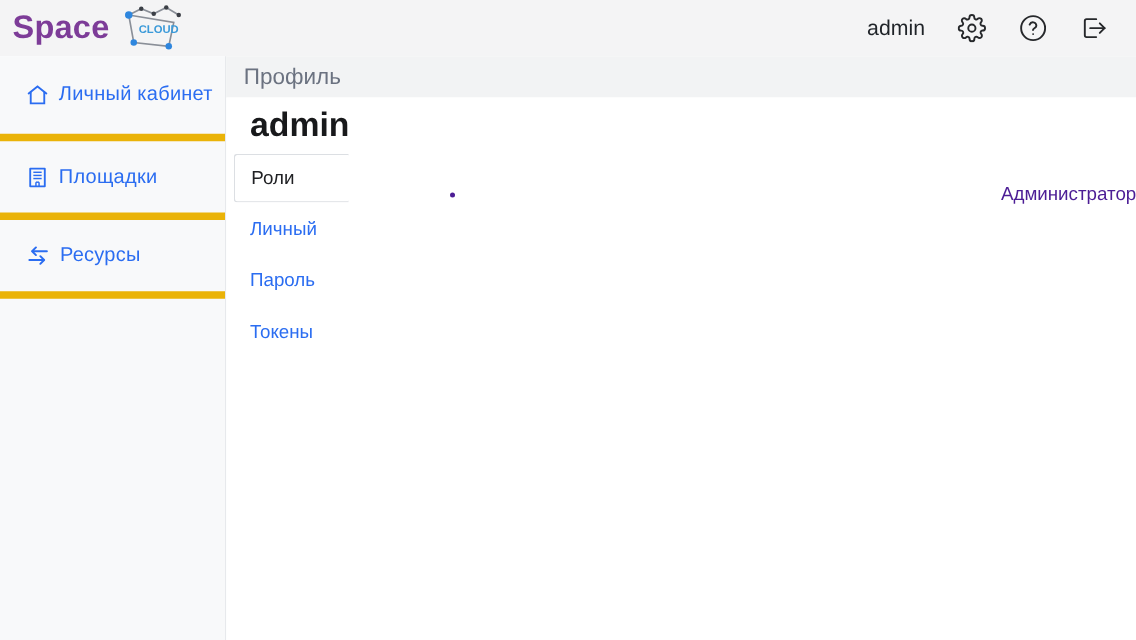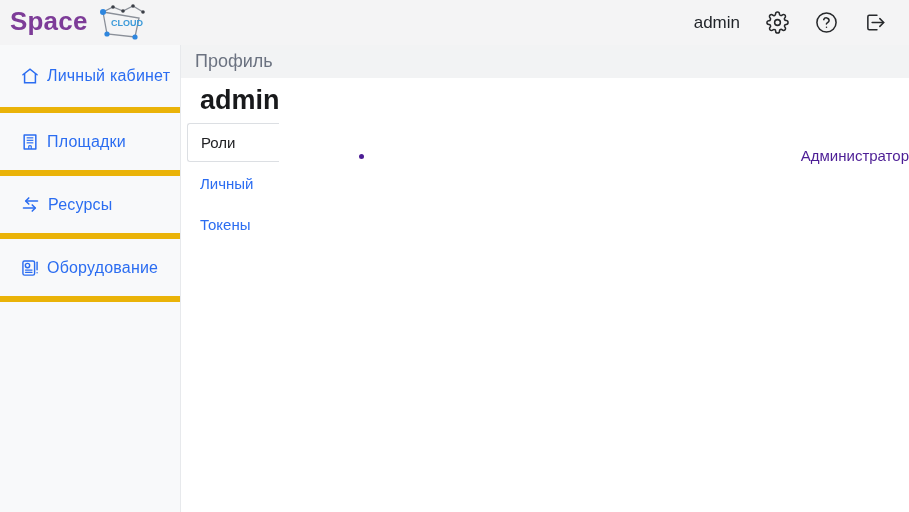--- a/index.html
+++ b/index.html
@@ -194,47 +194,35 @@
       <svg width="21" height="21" viewBox="0 0 24 24" fill="none" stroke="#2b6df1" stroke-width="1.8" stroke-linecap="round" stroke-linejoin="round">
         <path d="M20 8 H7"></path>
         <path d="M10 4.5 L6.5 8 L10 11.5"></path>
         <path d="M4 16 h13"></path>
         <path d="M14 12.5 L17.5 16 L14 19.5"></path>
       </svg>
     </span>
     <span>Ресурсы</span>
   </div>
 
-  <div class="side-item">
-    <span class="sicon">
-      <svg width="20" height="20" viewBox="0 0 24 24" fill="none" stroke="#2b6df1" stroke-width="1.7" stroke-linecap="round" stroke-linejoin="round">
-        <rect x="3.5" y="3.5" width="14" height="17" rx="2"></rect>
-        <circle cx="9" cy="9" r="2.6"></circle>
-        <line x1="6.5" y1="14.5" x2="14.5" y2="14.5" stroke-width="1.3"></line>
-        <line x1="6.5" y1="17.2" x2="14.5" y2="17.2" stroke-width="1.3"></line>
-        <line x1="20.5" y1="5" x2="20.5" y2="14"></line>
-        <line x1="20.5" y1="17.5" x2="20.5" y2="17.6"></line>
-      </svg>
-    </span>
-    <span>Оборудование</span>
-  </div>
 
 </nav>
 
 <div class="breadcrumb-bar">
   <span>Профиль</span>
 </div>
 
 <main class="content">
   <h1 class="page-title">admin</h1>
 
   <div class="profile-body">
     <div class="tabs-column">
       <button class="tab active">Роли</button>
       <button class="tab">Личный</button>
+      <button class="tab">Пароль</button>
       <button class="tab">Токены</button>
     </div>
 
     <div class="tab-pane">
       <ul class="roles-list">
         <li>Администратор</li>
       </ul>
     </div>
   </div>
 </main>

